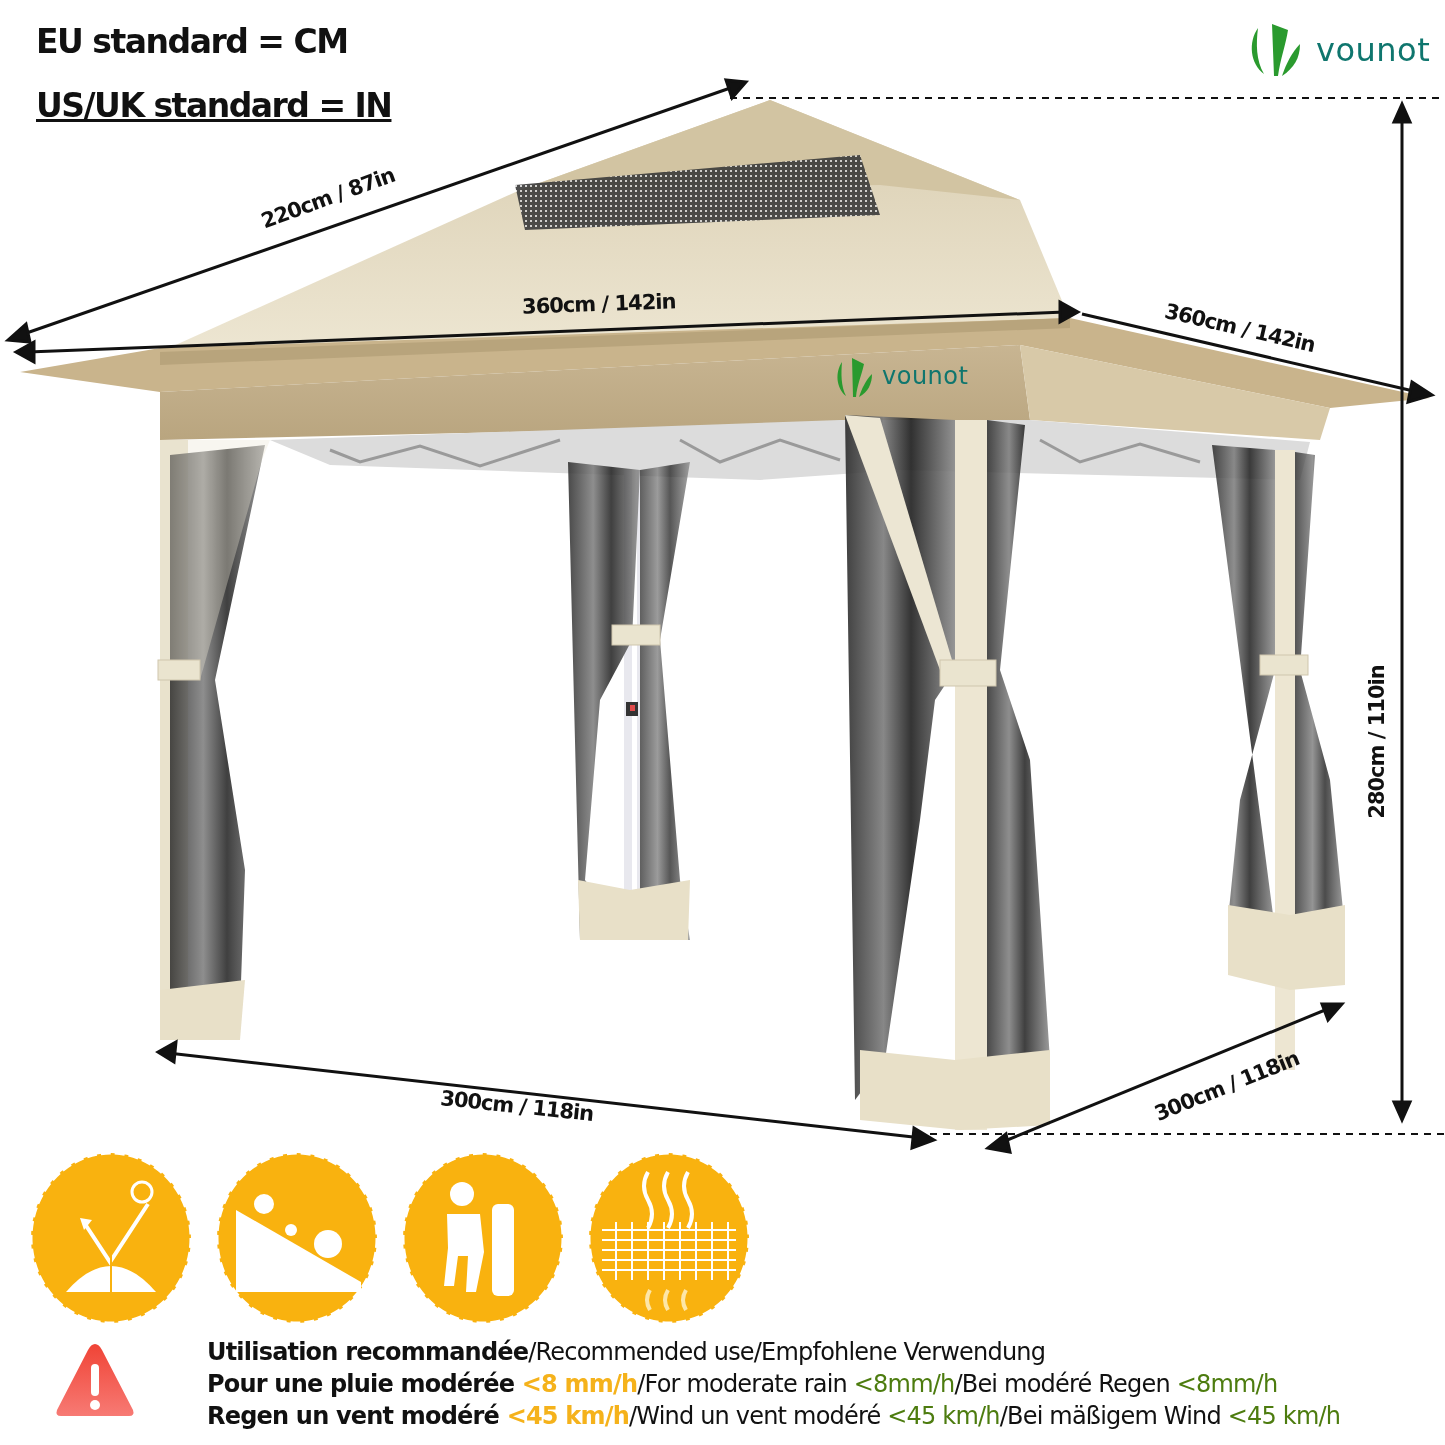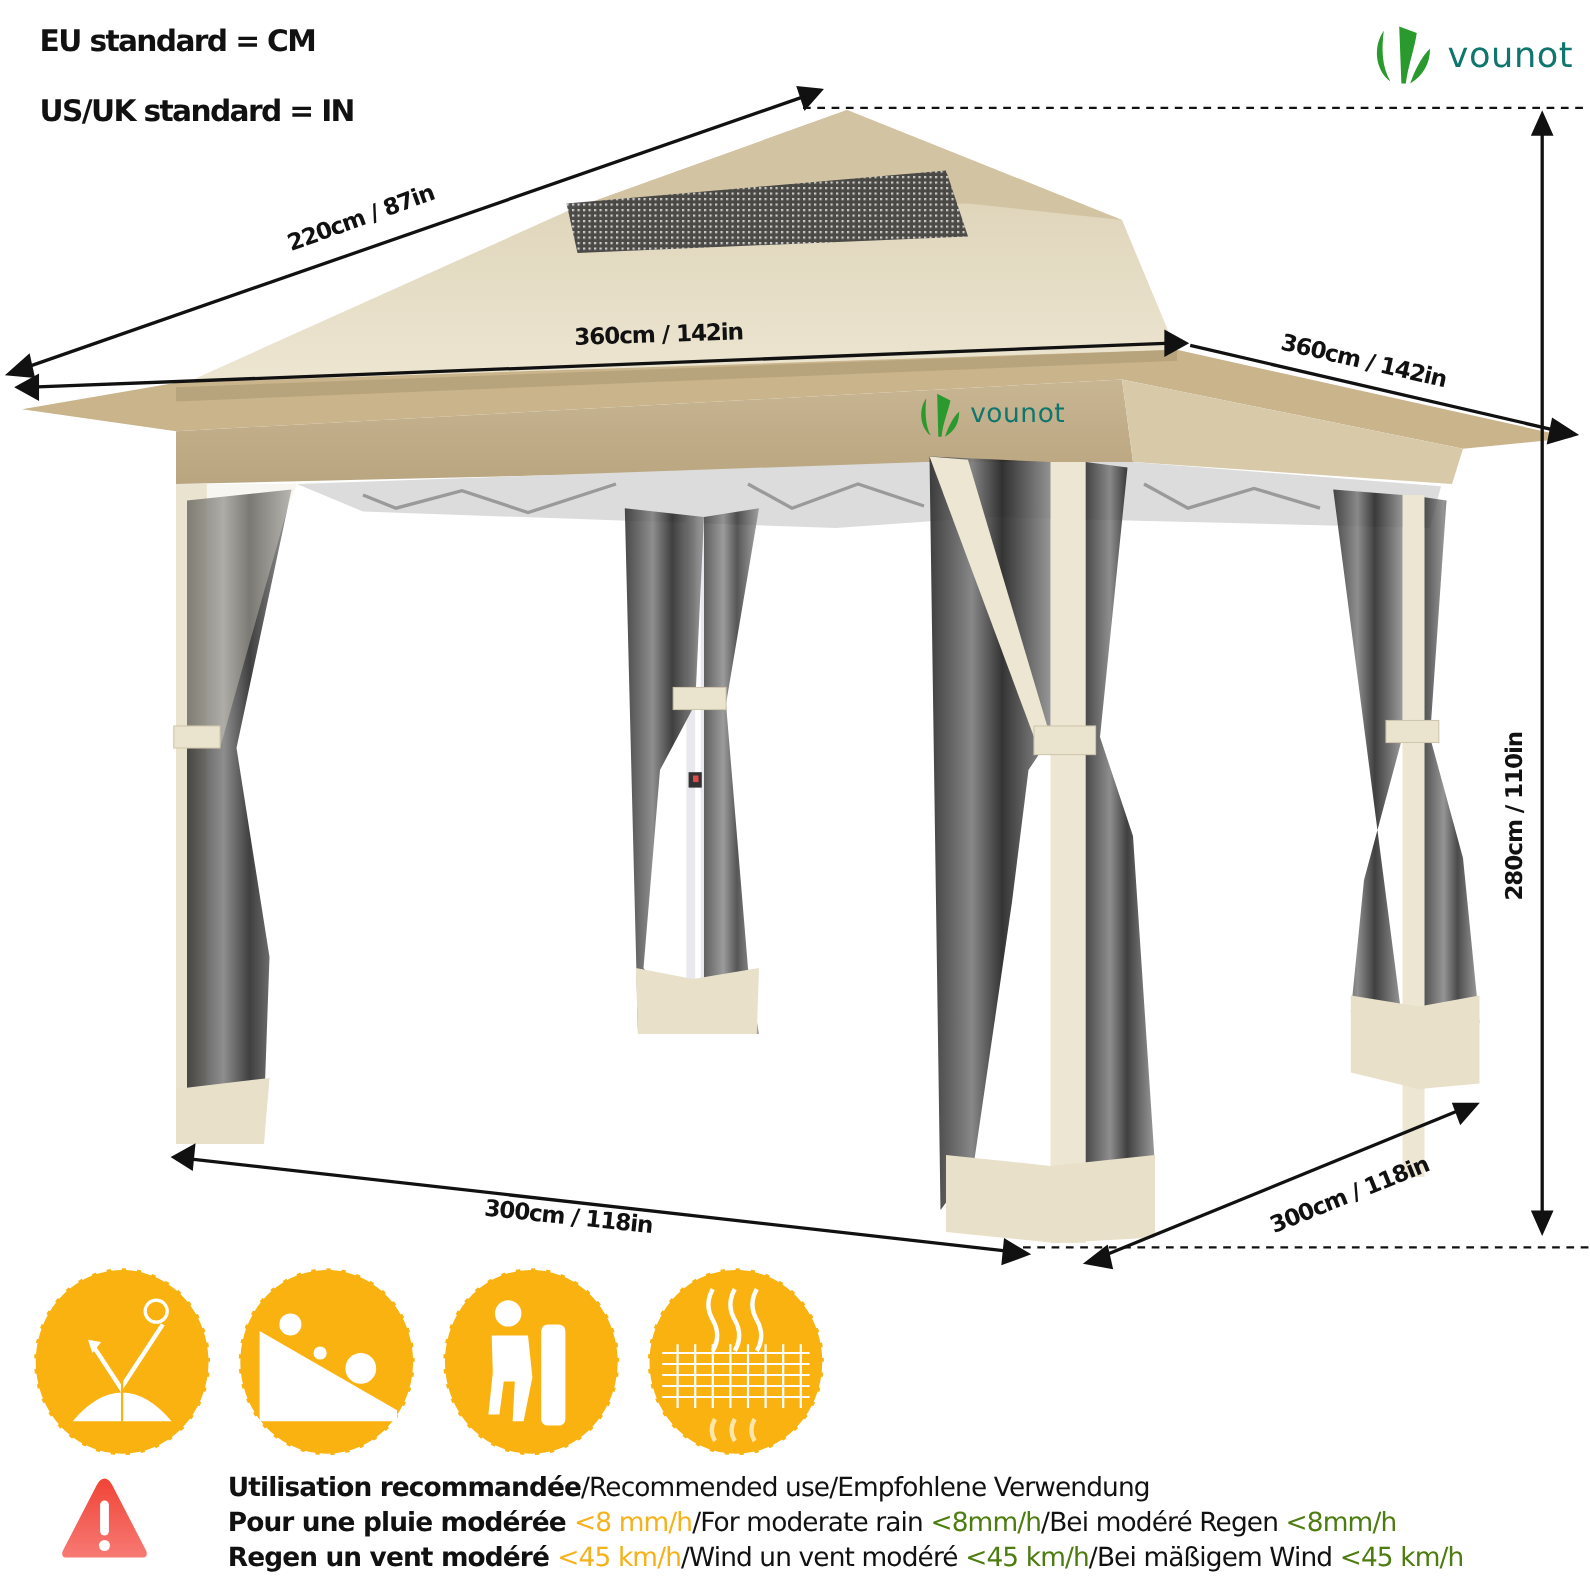--- a/index.html
+++ b/index.html
@@ -1,34 +1,34 @@
 <!DOCTYPE html>
 <html><head>
 <meta charset="utf-8">
 <style>
   html, body { margin: 0; padding: 0; background: #ffffff; }
   body { width: 1445px; height: 1445px; position: relative; overflow: hidden;
          font-family: "DejaVu Sans", "Liberation Sans", sans-serif; }
   .abs { position: absolute; }
-  .std-line { left: 36px; font-weight: 700; font-size: 27px; color: #111; letter-spacing: -1.5px; white-space: nowrap; }
+  .std-line { left: 36px; font-weight: 700; font-size: 33px; color: #111; letter-spacing: -1.5px; white-space: nowrap; }
   .logo { display: flex; align-items: center; gap: 10px; }
   .logo-text { color: #0f766e; font-family: "DejaVu Sans", sans-serif; letter-spacing: 0.5px; }
   .dim { font-weight: 700; font-size: 20px; color: #111; white-space: nowrap; letter-spacing: -1px; transform-origin: center center; }
   .scene { left: 0; top: 0; width: 1445px; height: 1445px; }
   .icon-badge { width: 162px; height: 172px; }
   .info-line { left: 162px; font-size: 24px; color: #111; white-space: nowrap; letter-spacing: -0.8px; line-height: 32px; margin-left: 45px; }
   .info-line b { font-weight: 700; }
   .hl { color: #4d7c0f; }
-  .hl-b { color: #f5b21b; font-weight: 400; }
+  .hl-b { color: #f5b21b; font-weight: 700; }
 </style>
 </head>
 <body>
 
 <div class="abs std-line" style="top:22px;">EU standard = CM</div>
-<div class="abs std-line" style="top:86px;">US/UK standard = IN</div>
+<div class="abs std-line" style="top:86px;text-decoration:underline;">US/UK standard = IN</div>
 
 <div class="abs logo" style="left:1246px; top:22px;">
   <svg width="60" height="56" viewBox="0 0 60 56">
     <path d="M12 6 C2 20 4 42 18 52 C10 38 10 22 12 6 Z" fill="#2a9a2e"></path>
     <path d="M26 2 L28 54 L32 54 C34 38 40 22 42 8 Z" fill="#2a9a2e"></path>
     <path d="M54 22 C46 30 40 42 36 54 C48 46 54 36 54 22 Z" fill="#2a9a2e"></path>
   </svg>
   <span class="logo-text" style="font-size:32px;">vounot</span>
 </div>
 

